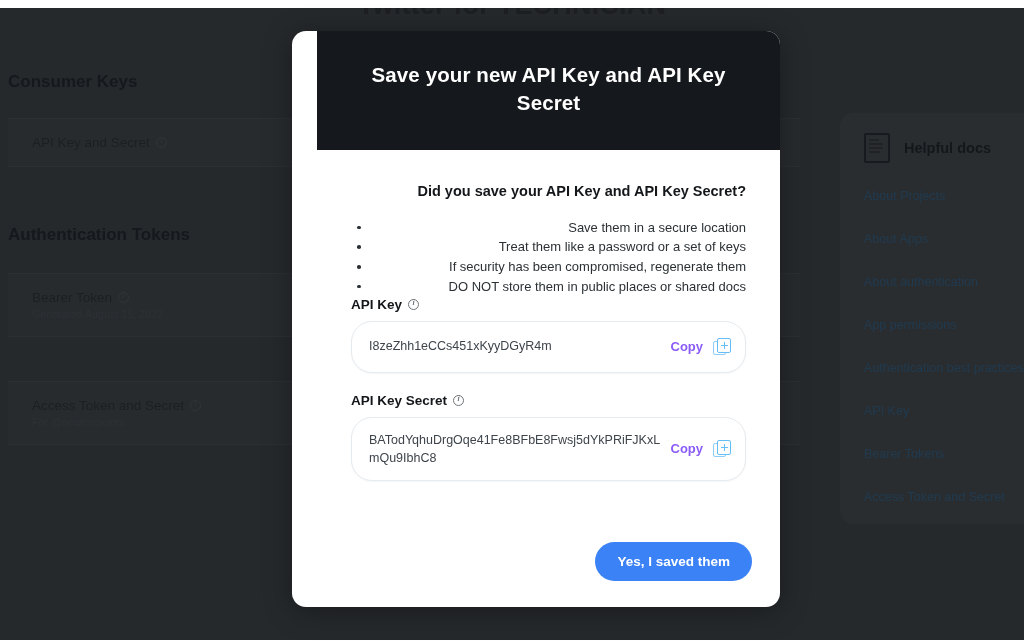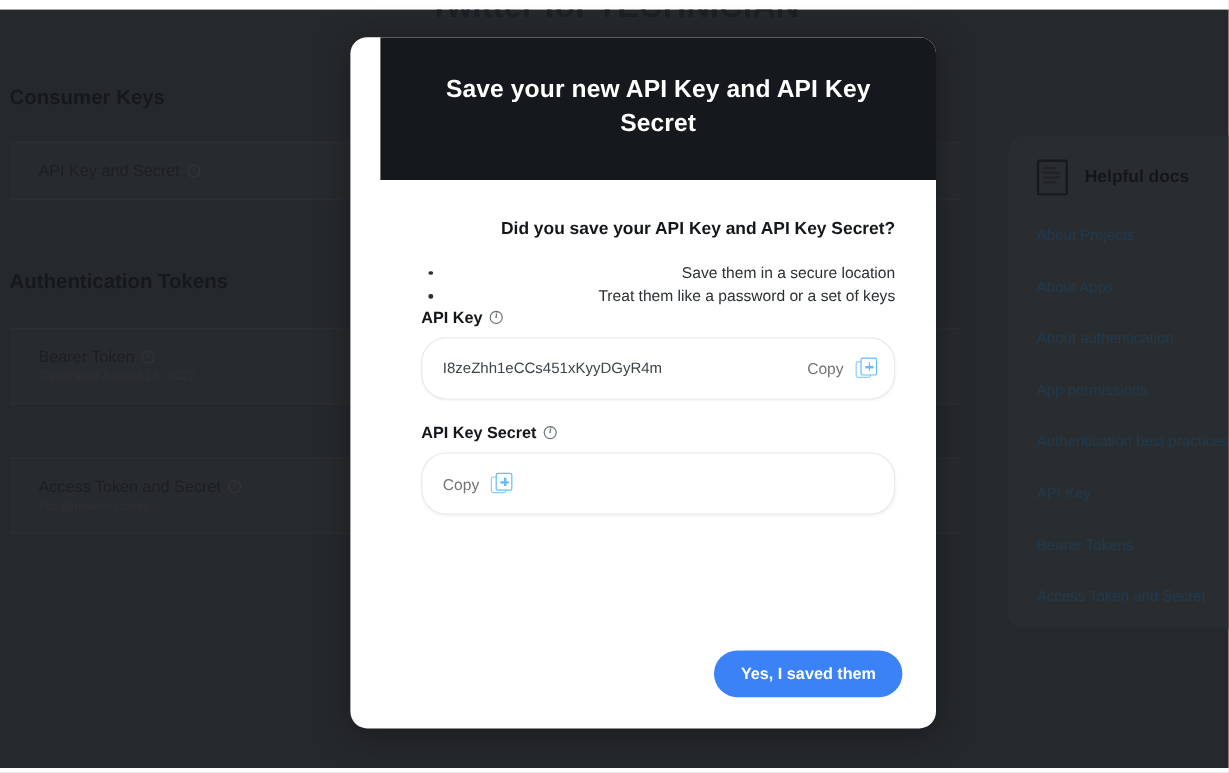--- a/index.html
+++ b/index.html
@@ -263,22 +263,22 @@
   .token-val {
     flex: 1 1 auto;
     font-size: 12.5px;
     color: #3d444b;
     line-height: 1.46;
     word-break: break-all;
   }
 
   .copy-link {
     font-size: 13px;
-    font-weight: normal;
-    color: #737373;
+    font-weight: bold;
+    color: #8b5cf6;
     flex: none;
   }
 
   .copy-icon {
     position: relative;
     width: 18px; height: 18px;
     flex: none;
   }
   .copy-icon .back {
     position: absolute;
@@ -405,20 +405,22 @@
       <h1>Save your new API Key and API Key Secret</h1>
     </div>
 
     <div id="modal-body">
 
       <div id="q">Did you save your API Key and API Key Secret?</div>
 
       <ul id="bullets">
         <li>Save them in a secure location</li>
         <li>Treat them like a password or a set of keys</li>
+        <li>If security has been compromised, regenerate them</li>
+        <li>DO NOT store them in public places or shared docs</li>
       </ul>
 
       <div class="field-wrap">
         <div class="field-label">
           <span>API Key</span>
           <span class="info-ring"></span>
         </div>
         <div class="token-box">
           <div class="token-val">I8zeZhh1eCCs451xKyyDGyR4m</div>
           <span class="copy-link">Copy</span>
@@ -430,20 +432,21 @@
           </span>
         </div>
       </div>
 
       <div class="field-wrap">
         <div class="field-label">
           <span>API Key Secret</span>
           <span class="info-ring"></span>
         </div>
         <div class="token-box">
+          <div class="token-val">BATodYqhuDrgOqe41Fe8BFbE8Fwsj5dYkPRiFJKxLmQu9IbhC8</div>
           <span class="copy-link">Copy</span>
           <span class="copy-icon">
             <span class="back"></span>
             <span class="front"></span>
             <span class="plus-h"></span>
             <span class="plus-v"></span>
           </span>
         </div>
       </div>
 

